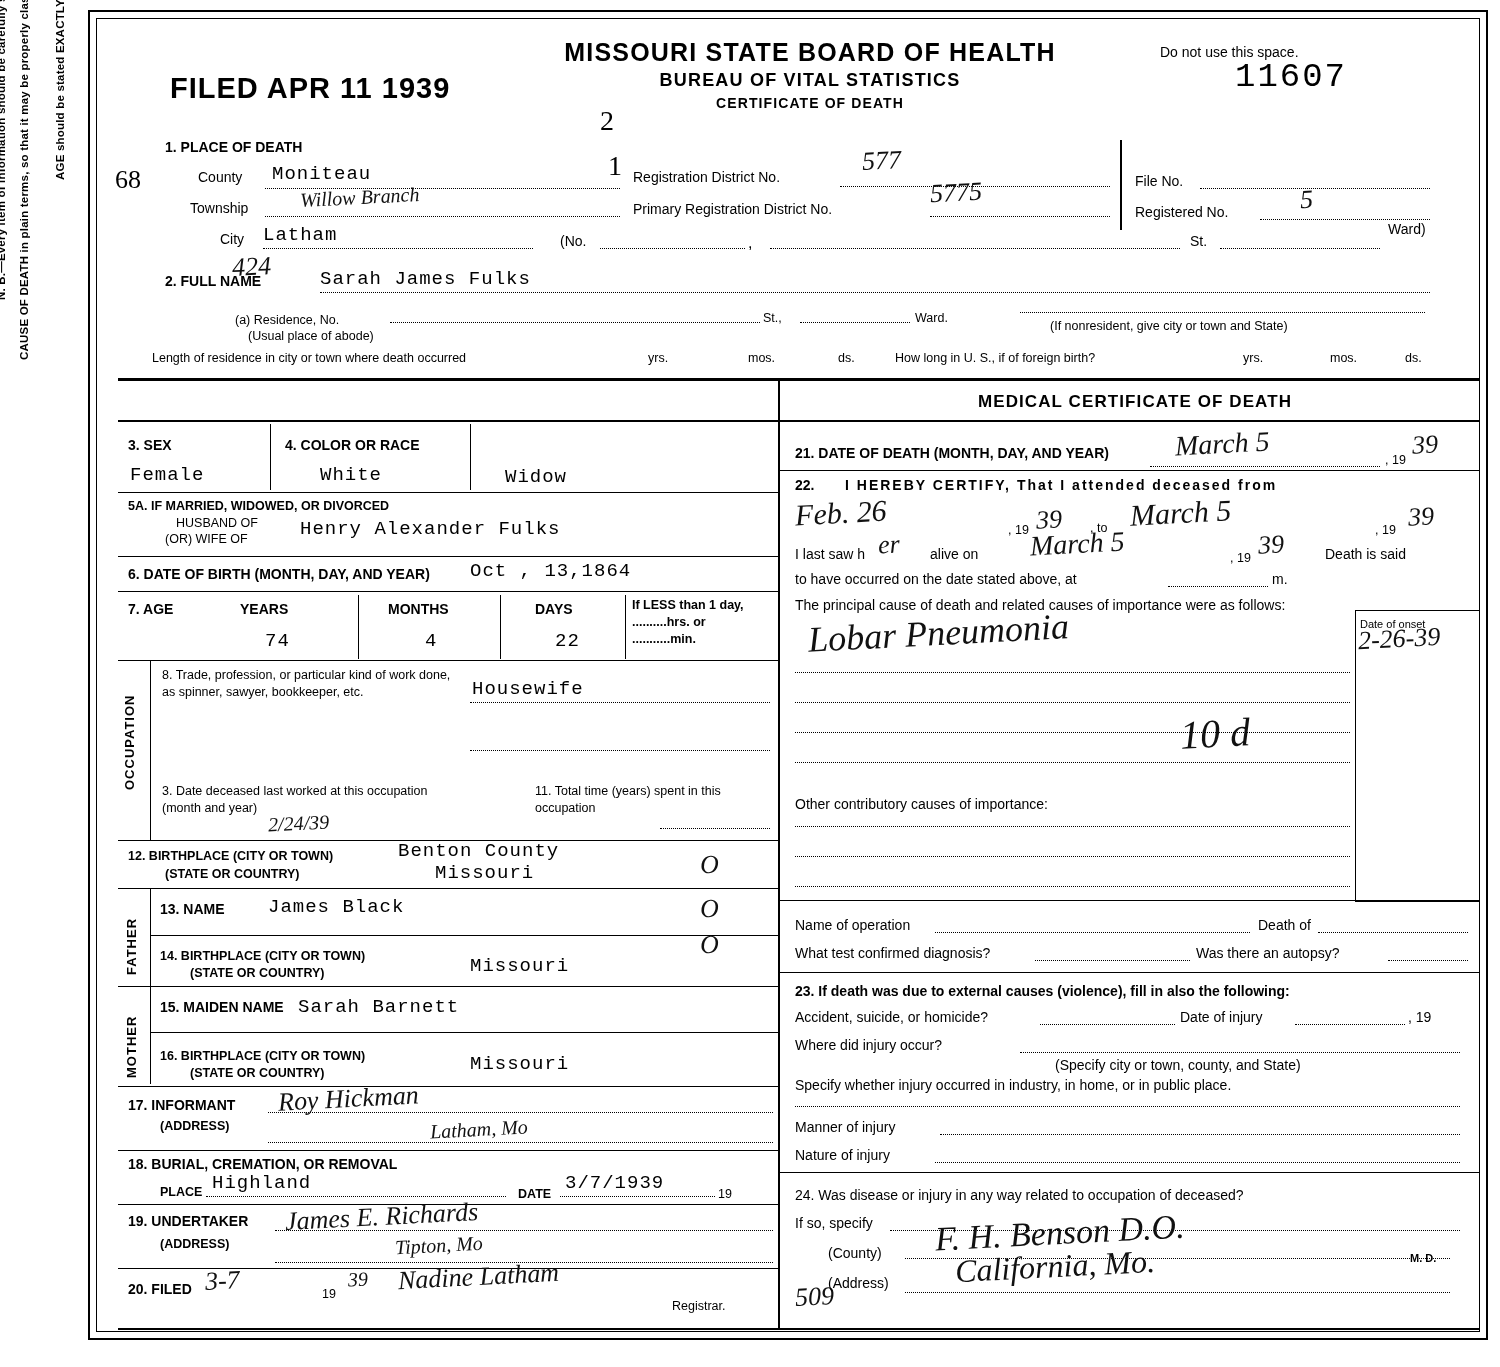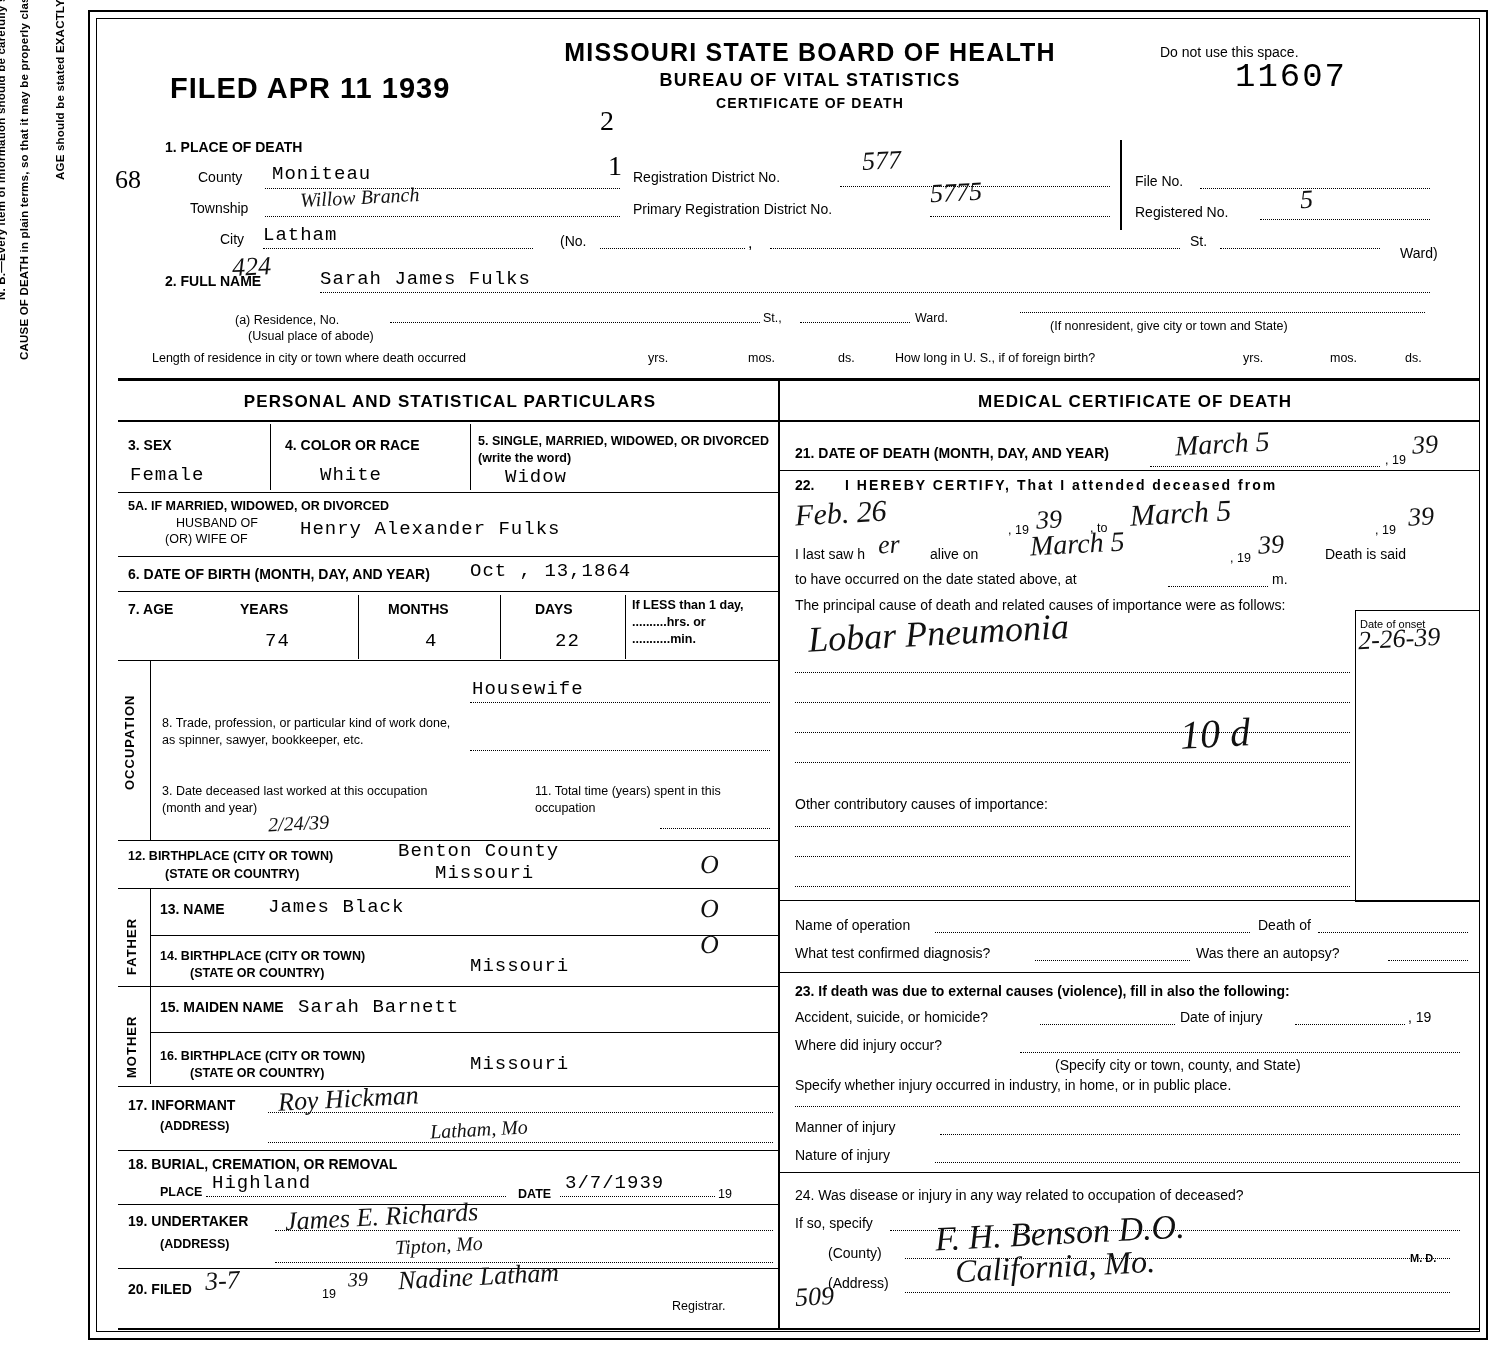--- a/index.html
+++ b/index.html
@@ -78,21 +78,21 @@
   <div class="sec" style="left:220px;top:230px;"><span class="lbl">City</span></div>
   <div class="sec typed" style="left:263px;top:224px;">Latham</div>
   <div class="dotline" style="position:absolute;left:263px;top:248px;width:270px;"></div>
 
   <div class="sec" style="left:560px;top:232px;"><span class="lbl">(No.</span></div>
   <div class="dotline" style="position:absolute;left:600px;top:248px;width:145px;"></div>
   <div style="position:absolute;left:748px;top:234px;font-size:16px;">,</div>
   <div class="dotline" style="position:absolute;left:770px;top:248px;width:410px;"></div>
   <div class="sec" style="left:1190px;top:232px;"><span class="lbl">St.</span></div>
   <div class="dotline" style="position:absolute;left:1220px;top:248px;width:160px;"></div>
-  <div class="sec" style="left:1388px;top:244px;margin-left:12px;"><span class="lbl">Ward)</span></div>
+  <div class="sec" style="left:1388px;top:220px;"><span class="lbl">Ward)</span></div>
 
   <div class="sec" style="left:633px;top:168px;"><span class="lbl">Registration District No.</span></div>
   <div class="sec" style="left:862px;top:146px;"><span class="hand">577</span></div>
   <div class="dotline" style="position:absolute;left:840px;top:186px;width:270px;"></div>
 
   <div class="sec" style="left:633px;top:200px;"><span class="lbl">Primary Registration District No.</span></div>
   <div class="sec" style="left:930px;top:178px;"><span class="hand">5775</span></div>
   <div class="dotline" style="position:absolute;left:930px;top:216px;width:180px;"></div>
 
   <div class="sec" style="left:1135px;top:172px;"><span class="lbl">File No.</span></div>
@@ -120,33 +120,31 @@
   <div class="sec" style="left:748px;top:348px;"><span class="smalllbl">mos.</span></div>
   <div class="sec" style="left:838px;top:348px;"><span class="smalllbl">ds.</span></div>
   <div class="sec" style="left:895px;top:348px;"><span class="smalllbl">How long in U. S., if of foreign birth?</span></div>
   <div class="sec" style="left:1243px;top:348px;"><span class="smalllbl">yrs.</span></div>
   <div class="sec" style="left:1330px;top:348px;"><span class="smalllbl">mos.</span></div>
   <div class="sec" style="left:1405px;top:348px;"><span class="smalllbl">ds.</span></div>
 
   <div class="hline" style="left:118px;top:378px;width:1362px;height:3px;"></div>
   <div class="vline" style="left:778px;top:378px;height:952px;height:950px;"></div>
 
-  <div class="sec secthead" style="left:125px;top:392px;width:650px;">PERSONAL AND STATISTICAL PARTICULARS</div>
   <div class="sec secthead" style="left:790px;top:392px;width:690px;">MEDICAL CERTIFICATE OF DEATH</div>
   <div class="hline" style="left:118px;top:420px;width:1362px;"></div>
 
   <div class="sec" style="left:128px;top:436px;"><span class="lbl b">3. SEX</span></div>
   <div class="sec typed" style="left:130px;top:464px;">Female</div>
 
   <div class="vline vthin" style="left:270px;top:424px;height:66px;"></div>
   <div class="sec" style="left:285px;top:436px;"><span class="lbl b">4. COLOR OR RACE</span></div>
   <div class="sec typed" style="left:320px;top:464px;">White</div>
 
   <div class="vline vthin" style="left:470px;top:424px;height:66px;"></div>
-  <div class="sec" style="left:478px;top:432px;width:295px;line-height:16px;"><span class="smalllbl" style="font-weight:bold;">5. SINGLE, MARRIED, WIDOWED, OR DIVORCED (write the word)</span></div>
   <div class="sec typed" style="left:505px;top:466px;">Widow</div>
 
   <div class="hline thin" style="left:118px;top:492px;width:660px;"></div>
 
   <div class="sec" style="left:128px;top:496px;"><span class="smalllbl" style="font-weight:bold;">5A. IF MARRIED, WIDOWED, OR DIVORCED</span></div>
   <div class="sec" style="left:176px;top:513px;"><span class="smalllbl">HUSBAND OF</span></div>
   <div class="sec" style="left:165px;top:529px;"><span class="smalllbl">(OR) WIFE OF</span></div>
   <div class="sec typed" style="left:300px;top:518px;">Henry Alexander Fulks</div>
 
   <div class="hline thin" style="left:118px;top:556px;width:660px;"></div>
@@ -166,21 +164,21 @@
   <div class="sec typed" style="left:555px;top:630px;">22</div>
   <div class="vline vthin" style="left:358px;top:595px;height:64px;"></div>
   <div class="vline vthin" style="left:500px;top:595px;height:64px;"></div>
   <div class="vline vthin" style="left:625px;top:595px;height:64px;"></div>
 
   <div class="hline thin" style="left:118px;top:660px;width:660px;"></div>
 
   <div class="vline vthin" style="left:150px;top:660px;height:180px;"></div>
   <div class="vocc" style="left:122px;top:790px;transform-origin:left top;transform:rotate(-90deg);">OCCUPATION</div>
 
-  <div class="sec" style="left:162px;top:666px;width:300px;line-height:16px;margin-top:48px;"><span class="smalllbl">8. Trade, profession, or particular kind of work done, as spinner, sawyer, bookkeeper, etc.</span></div>
+  <div class="sec" style="left:162px;top:666px;width:300px;line-height:16px;"><span class="smalllbl">8. Trade, profession, or particular kind of work done, as spinner, sawyer, bookkeeper, etc.</span></div>
   <div class="sec typed" style="left:472px;top:678px;">Housewife</div>
   <div class="dotline" style="position:absolute;left:470px;top:702px;width:300px;"></div>
 
   <div class="dotline" style="position:absolute;left:470px;top:750px;width:300px;"></div>
 
   <div class="sec" style="left:162px;top:782px;width:290px;line-height:16px;"><span class="smalllbl">3. Date deceased last worked at this occupation (month and year)</span></div>
   <div class="sec" style="left:268px;top:812px;"><span class="hand sm">2/24/39</span></div>
   <div class="sec" style="left:535px;top:782px;width:230px;line-height:16px;"><span class="smalllbl">11. Total time (years) spent in this occupation</span></div>
   <div class="dotline" style="position:absolute;left:660px;top:828px;width:110px;"></div>
 

